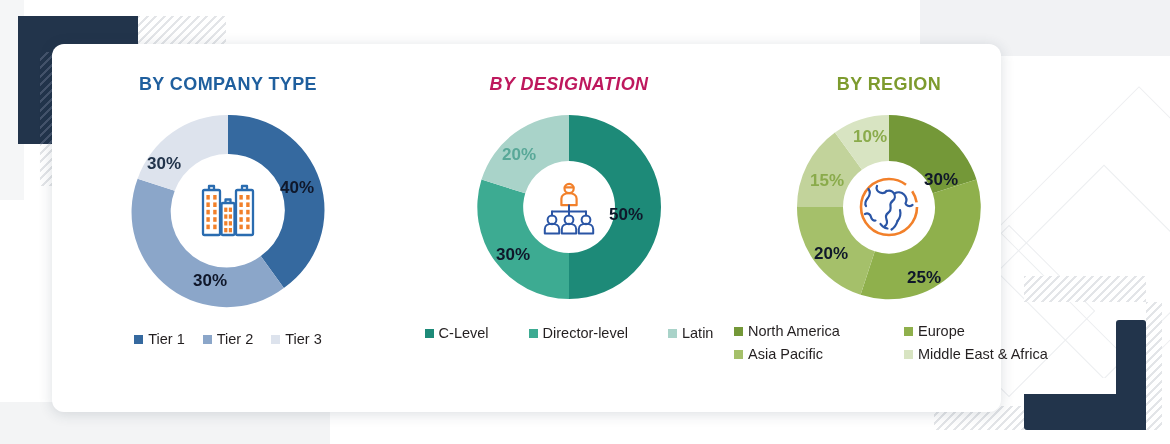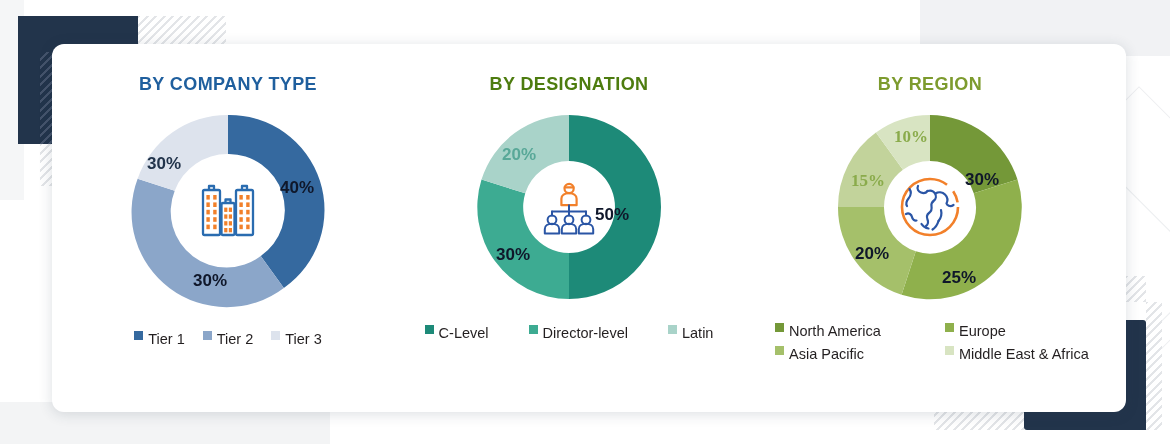--- a/index.html
+++ b/index.html
@@ -47,60 +47,60 @@
   .grey-tl{position:absolute;left:0;top:0;width:24px;height:200px;background:#f5f6f7;}
 
   
   .chevron{position:absolute;border:1px solid #eceef0;transform:rotate(45deg);}
   .chev1{right:-70px;top:128px;width:200px;height:200px;}
   .chev2{right:-10px;top:196px;width:150px;height:150px;}
   .chev3{right:100px;top:250px;width:120px;height:120px;}
 
   
   .card{
-    position:absolute;left:52px;top:44px;width:1074px;height:368px;
+    position:absolute;left:52px;top:44px;width:949px;height:368px;
     background:#ffffff;border-radius:12px;
     box-shadow:0 2px 14px rgba(40,55,75,.16);
   }
 
   .cols{position:absolute;inset:0;display:flex;}
   .col{position:relative;flex:1 1 0;display:flex;flex-direction:column;align-items:center;}
   .col-company{flex:0 0 352px;}
   .col-design{flex:0 0 330px;}
   .col-region{flex:1 1 auto;}
 
   .chart-title{
     margin-top:30px;
     font-size:18px;font-weight:bold;letter-spacing:.4px;
     text-transform:uppercase;white-space:nowrap;
   }
   .t-blue{color:#1f5f9e;}
-  .t-teal{color:#4d7c0f;}
+  .t-teal{color:#be185d;font-style:italic;}
   .t-green{color:#7d9b2e;}
 
   .donut-wrap{position:relative;margin-top:12px;}
   .donut{display:block;}
 
   .center-icon{
     position:absolute;left:50%;top:50%;transform:translate(-50%,-50%);
     pointer-events:none;
   }
 
   .slice-label{
     position:absolute;font-size:17px;font-weight:bold;
     white-space:nowrap;pointer-events:none;transform:translate(-50%,-50%);
   }
   .lbl-dark{color:#22344b;}
   .lbl-white{color:#0f172a;}
   .lbl-teal{color:#59a898;}
-  .lbl-green{color:#8aab4b;font-family:Liberation Serif, serif;}
+  .lbl-green{color:#8aab4b;}
 
   
   .legend{display:flex;flex-wrap:wrap;justify-content:center;align-items:center;}
-  .legend-item{display:flex;margin:0 9px;font-size:14.5px;color:#231f20;white-space:nowrap;}
+  .legend-item{display:flex;align-items:center;margin:0 9px;font-size:14.5px;color:#231f20;white-space:nowrap;}
   .swatch{width:9px;height:9px;margin-right:5px;flex:none;}
 
   .legend-company{margin-top:18px;}
   .legend-design{margin-top:18px;gap:22px;}
 
   .legend-region{margin-top:16px;width:310px;display:grid;
     grid-template-columns:170px 140px;row-gap:7px;column-gap:0;}
   .legend-region .legend-item{margin:0;font-size:14.5px;}
 </style>
 </head>
@@ -237,21 +237,21 @@
               <path d="M14 32.4 v4.2 M31 32.4 v4.2 M48 32.4 v4.2"></path>
               <path d="M9.6 40.8 a4.4 4.4 0 1 1 8.8 0 a4.4 4.4 0 1 1 -8.8 0"></path>
               <path d="M26.6 40.8 a4.4 4.4 0 1 1 8.8 0 a4.4 4.4 0 1 1 -8.8 0"></path>
               <path d="M43.6 40.8 a4.4 4.4 0 1 1 8.8 0 a4.4 4.4 0 1 1 -8.8 0"></path>
               <path d="M6.8 54.5 v-4.6 c0-3.2 3.2-5.2 7.2-5.2 s7.2 2 7.2 5.2 v4.6 z"></path>
               <path d="M23.8 54.5 v-4.6 c0-3.2 3.2-5.2 7.2-5.2 s7.2 2 7.2 5.2 v4.6 z"></path>
               <path d="M40.8 54.5 v-4.6 c0-3.2 3.2-5.2 7.2-5.2 s7.2 2 7.2 5.2 v4.6 z"></path>
             </g>
           </svg>
 
-          <span class="slice-label lbl-white" style="left:143px;top:108px;">50%</span>
+          <span class="slice-label lbl-white" style="left:157px;top:108px;">50%</span>
           <span class="slice-label lbl-white" style="left:44px;top:148px;">30%</span>
           <span class="slice-label lbl-teal" style="left:50px;top:48px;">20%</span>
         </div>
 
         <div class="legend legend-design">
           <div class="legend-item">
             <span class="swatch" style="background:#1d8a78"></span>
             <span>C-Level</span>
           </div>
           <div class="legend-item">
@@ -292,21 +292,21 @@
                        c0.5 2.5 -0.5 5 -2.5 6.5 c-2 1.5 -2.5 4 -1.5 6.5 c1 2.5 0.5 5 -1.5 6.5"></path>
               <path d="M38.5 19.5 c3 -2 7 -1.5 9.5 1 c2.5 2.5 3 6 1.5 9"></path>
               <path d="M50 30.5 c2 2 4.5 2 6.5 0.5"></path>
               <path d="M44 36 c1 4 0 8 -2.5 11"></path>
               <path d="M41.5 47 c-1 3.5 -3 6.5 -6 8.5"></path>
               <path d="M24.5 50 c1.5 2.5 4 4 7 4.5"></path>
             </g>
           </svg>
 
           <span class="slice-label lbl-white" style="left:152px;top:73px;">30%</span>
-          <span class="slice-label lbl-white" style="left:129px;top:171px;">25%</span>
+          <span class="slice-label lbl-white" style="left:135px;top:171px;">25%</span>
           <span class="slice-label lbl-white" style="left:42px;top:147px;">20%</span>
           <span class="slice-label lbl-green" style="left:38px;top:74px;">15%</span>
           <span class="slice-label lbl-green" style="left:81px;top:30px;">10%</span>
         </div>
 
         <div class="legend-region">
           <div class="legend-item">
             <span class="swatch" style="background:#749838"></span>
             <span>North America</span>
           </div>

